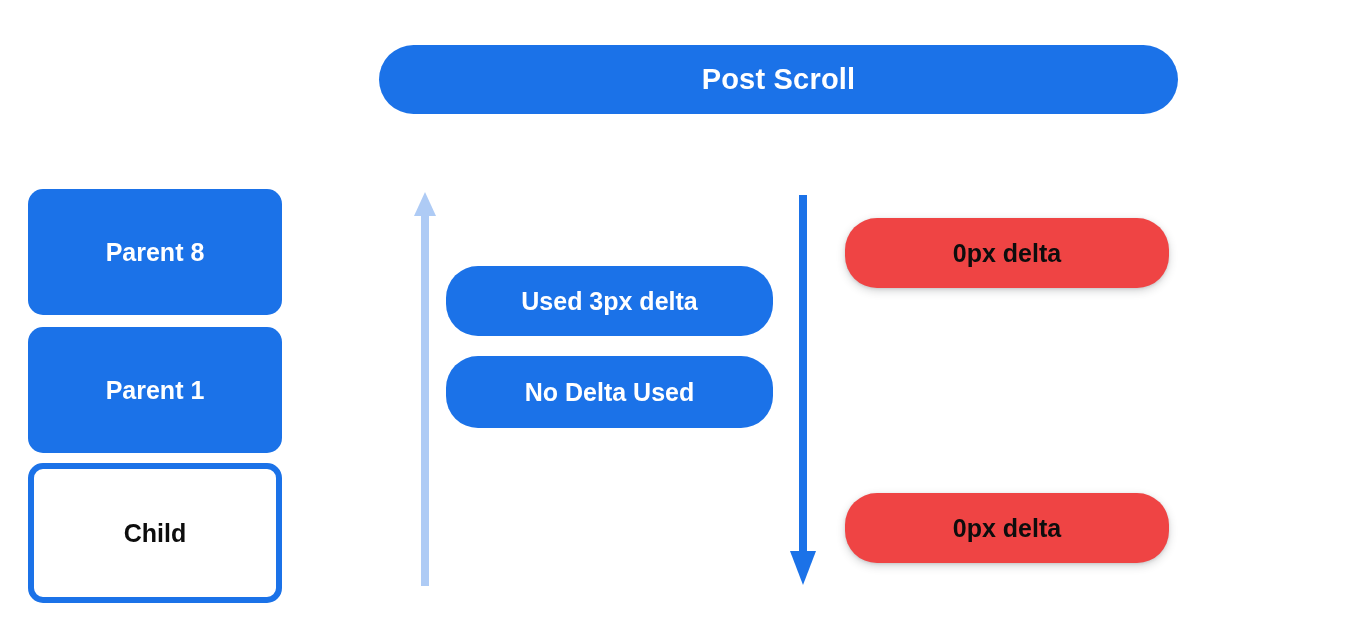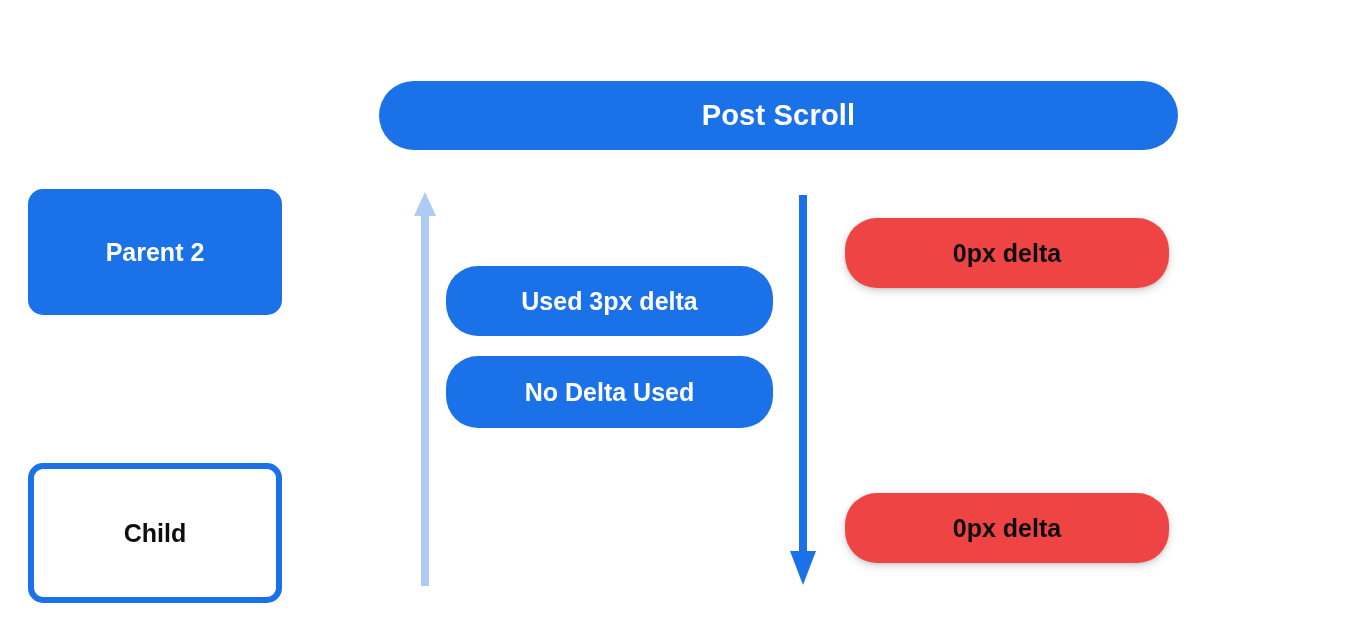--- a/index.html
+++ b/index.html
@@ -25,21 +25,20 @@
     left: 379px;
     top: 45px;
     width: 799px;
     height: 69px;
     background: #1b72e8;
     border-radius: 35px;
     display: flex;
     align-items: center;
     justify-content: center;
     box-sizing: border-box;
-    margin-top: 36px;
   }
   .header-pill-label {
     color: #ffffff;
     font-size: 29px;
     font-weight: bold;
     letter-spacing: 0.2px;
     line-height: 1;
   }
 
   
@@ -116,23 +115,26 @@
 </head>
 <body>
 
 <div id="stage">
 
   <div class="header-pill">
     <span class="header-pill-label">Post Scroll</span>
   </div>
 
   <div class="node-box filled" id="node-parent2">
-    <span class="node-label">Parent 2</span>
+    <span class="node-label">Parent 8</span>
   </div>
 
+  <div class="node-box filled" id="node-parent1">
+    <span class="node-label">Parent 1</span>
+  </div>
 
   <div class="node-box outlined" id="node-child">
     <span class="node-label">Child</span>
   </div>
 
   <svg class="arrow" style="left:405px; top:190px;" width="40" height="400" viewBox="0 0 40 400">
     <rect x="16" y="22" width="8" height="374" fill="#aecbf5"></rect>
     <polygon points="20,2 31,26 9,26" fill="#aecbf5"></polygon>
   </svg>
 

